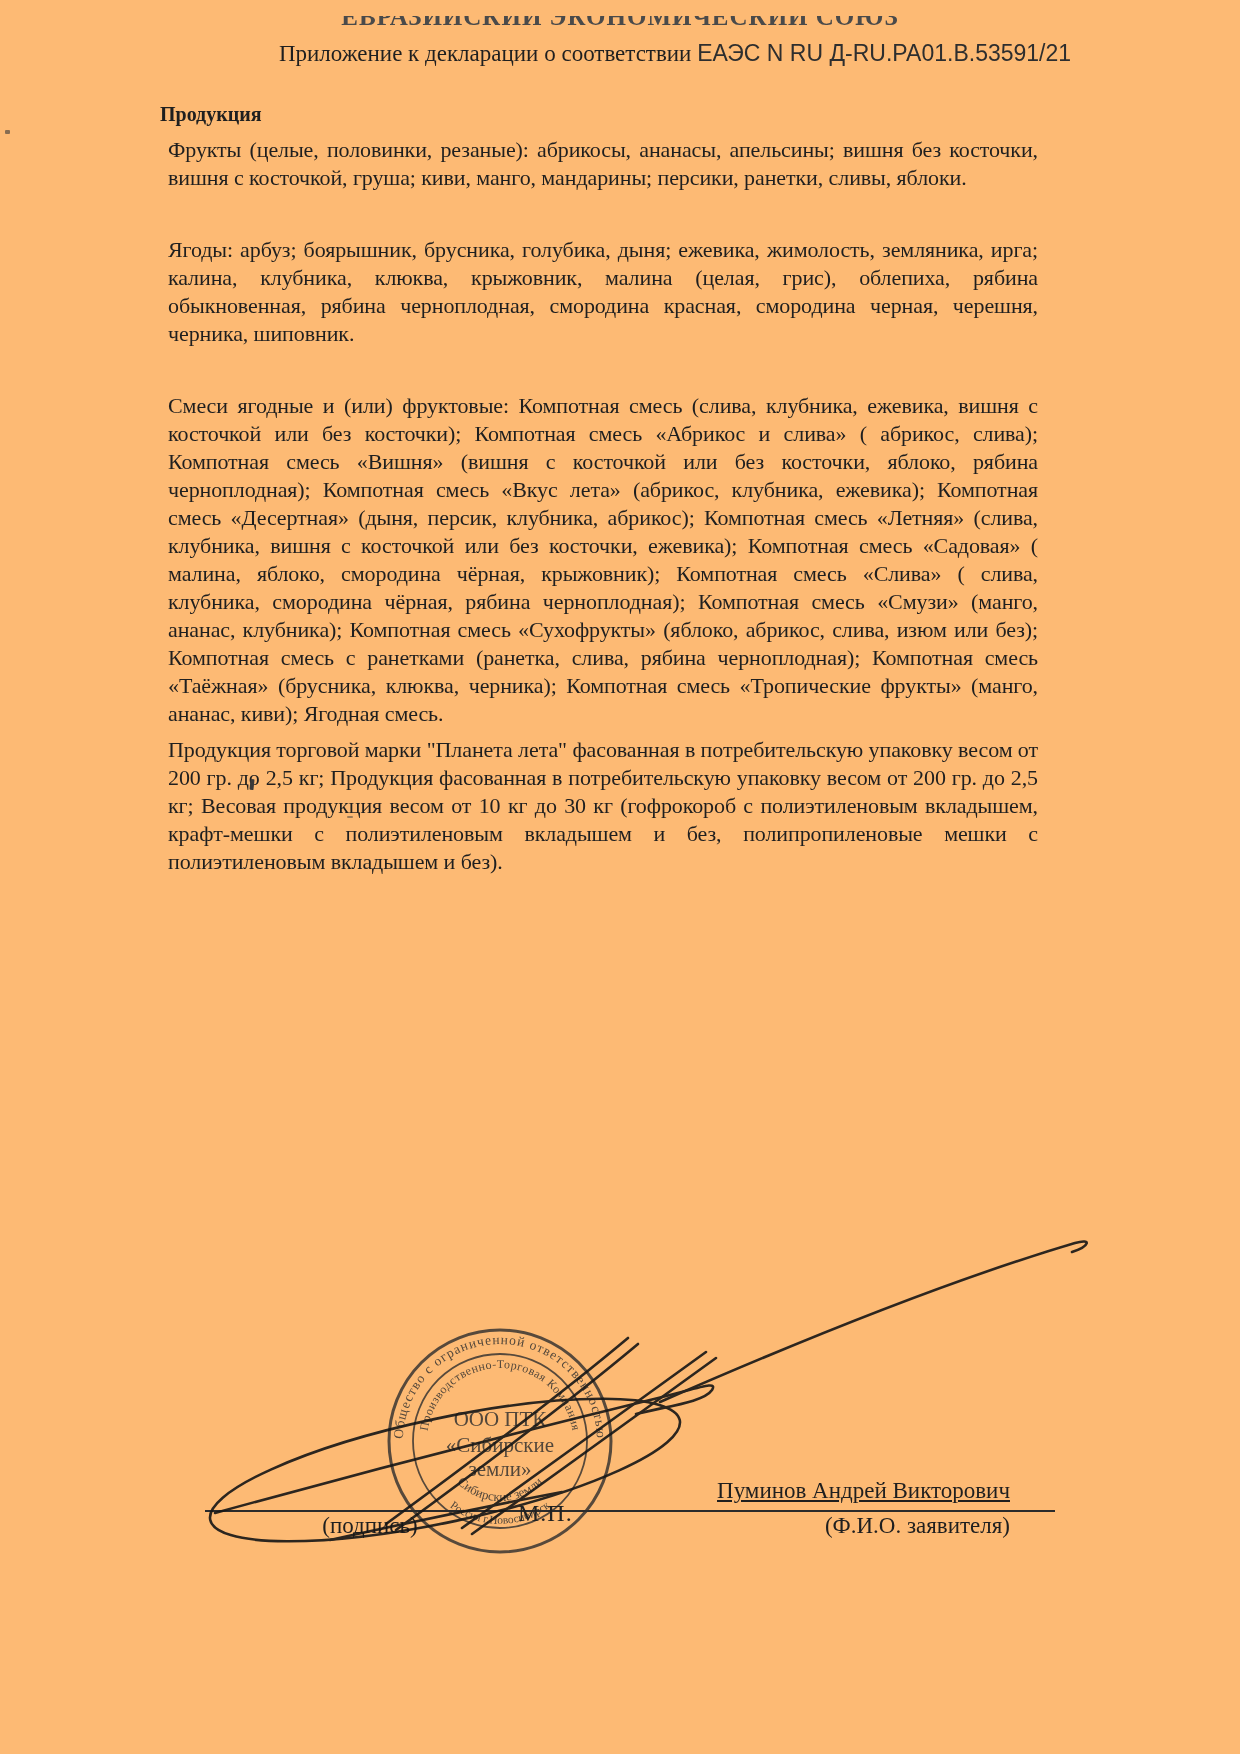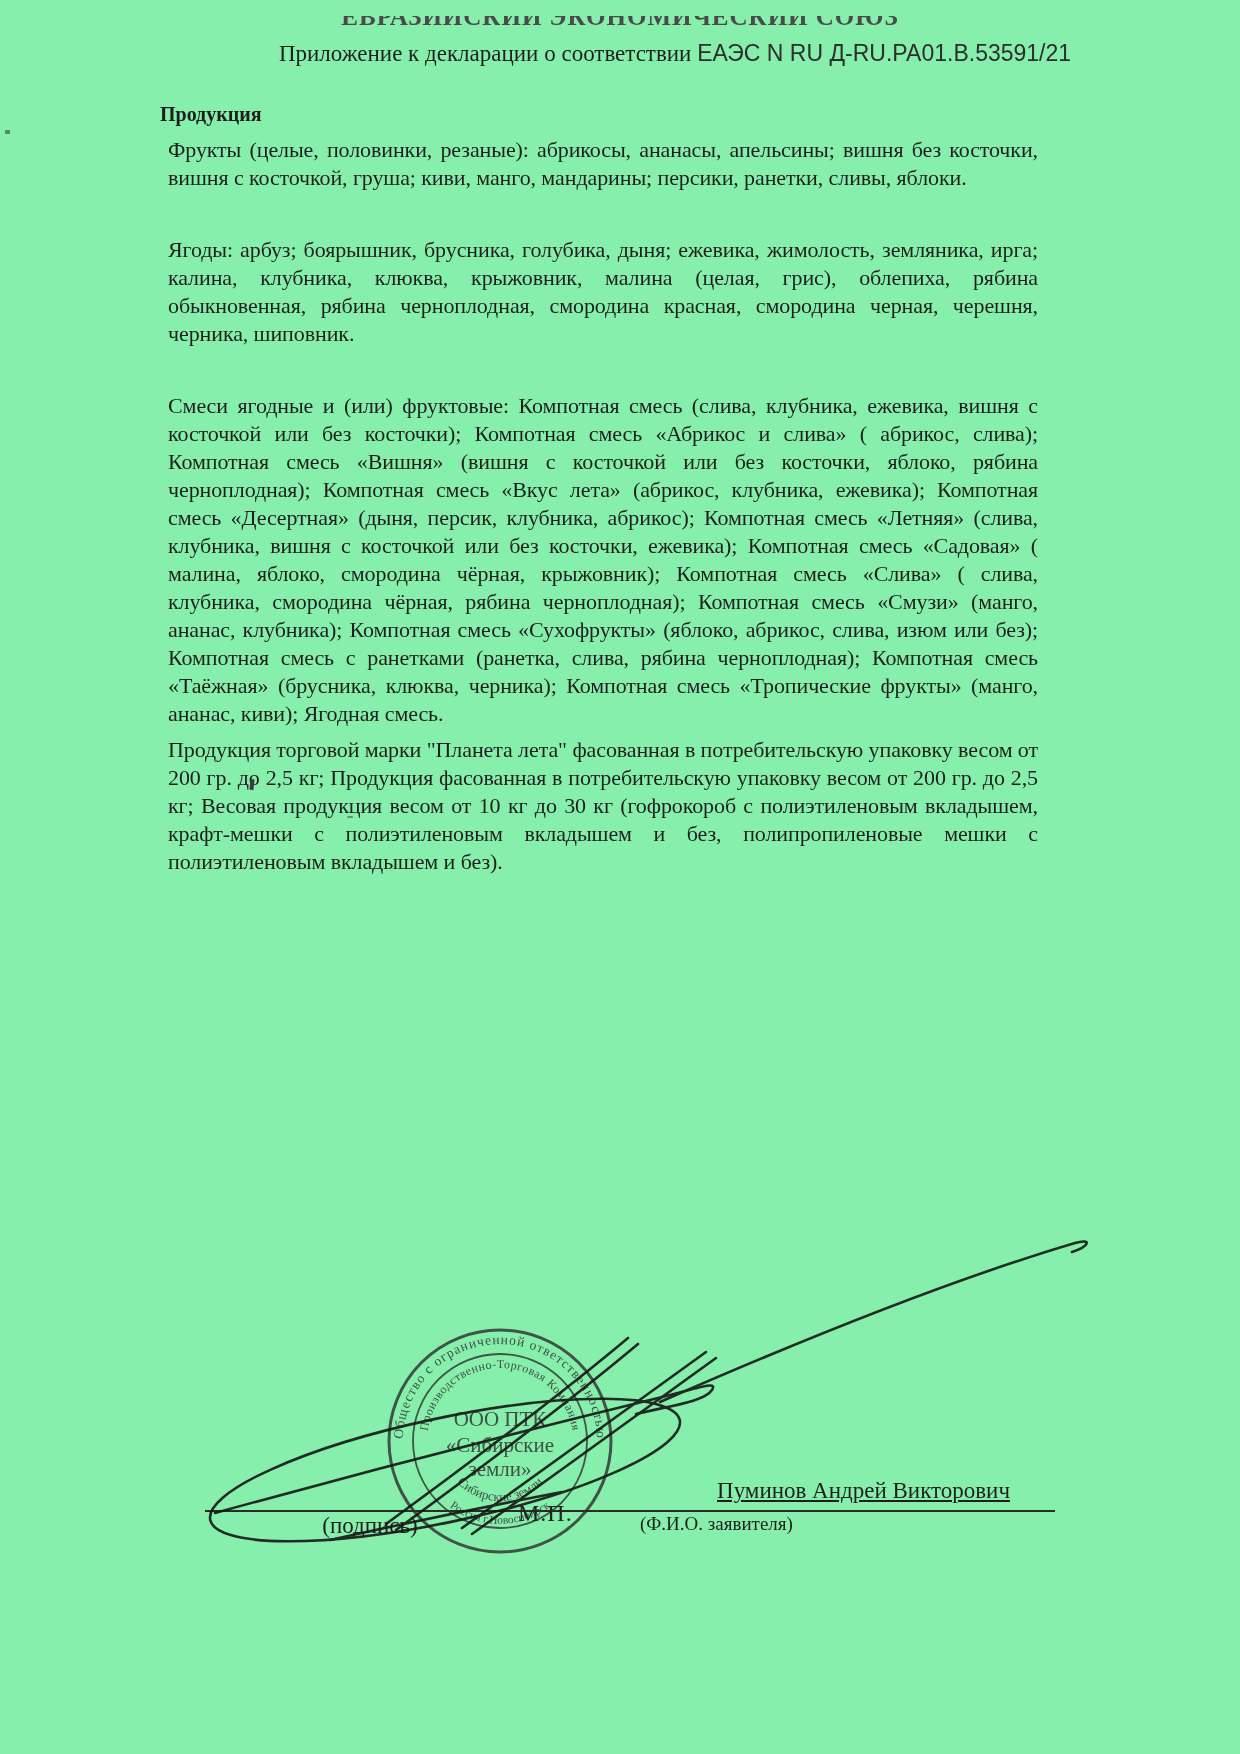--- a/index.html
+++ b/index.html
@@ -1,18 +1,18 @@
 <!DOCTYPE html>
 <html><head>
 <meta charset="utf-8">
 <style>
   html,body { margin:0; padding:0; background:#e8e8e8; }
   .page {
     position:relative; width:1240px; height:1754px; margin:0 auto;
-    background:#86efac; overflow:hidden; color:#1f1f1f;
+    background:#fdba74; overflow:hidden; color:#1f1f1f;
     font-family:"Liberation Serif", serif;
   }
   
   .union-clip {
     position:absolute; top:16px; left:0; width:1240px; height:30px;
     overflow:hidden;
   }
   .union-text {
     margin-top:-13px; text-align:center; font-size:25px; font-weight:600;
     letter-spacing:1px; color:#4a4a4a;
@@ -44,21 +44,21 @@
   .sig-caption {
     position:absolute; left:290px; top:1513px; width:160px;
     text-align:center; font-size:23px;
   }
   .applicant-name {
     position:absolute; left:640px; top:1478px; width:370px;
     text-align:right; font-size:23px; background:transparent;text-decoration:underline;
   }
   .applicant-caption {
     position:absolute; left:640px; top:1513px; width:370px;
-    text-align:left; font-size:19px;
+    text-align:right; font-size:23px;
   }
   .mp-label {
     position:absolute; left:518px; top:1480px; font-size:24px;
     letter-spacing:1px; z-index:5; color:#222;margin-top:20px;
   }
   
   .stamp-box { position:absolute; left:384px; top:1325px; width:232px; height:232px; z-index:3; }
   .stamp-box svg { width:100%; height:100%; }
   .sig-svg { position:absolute; left:0; top:0; width:1240px; height:1754px; z-index:4; pointer-events:none; }
   

